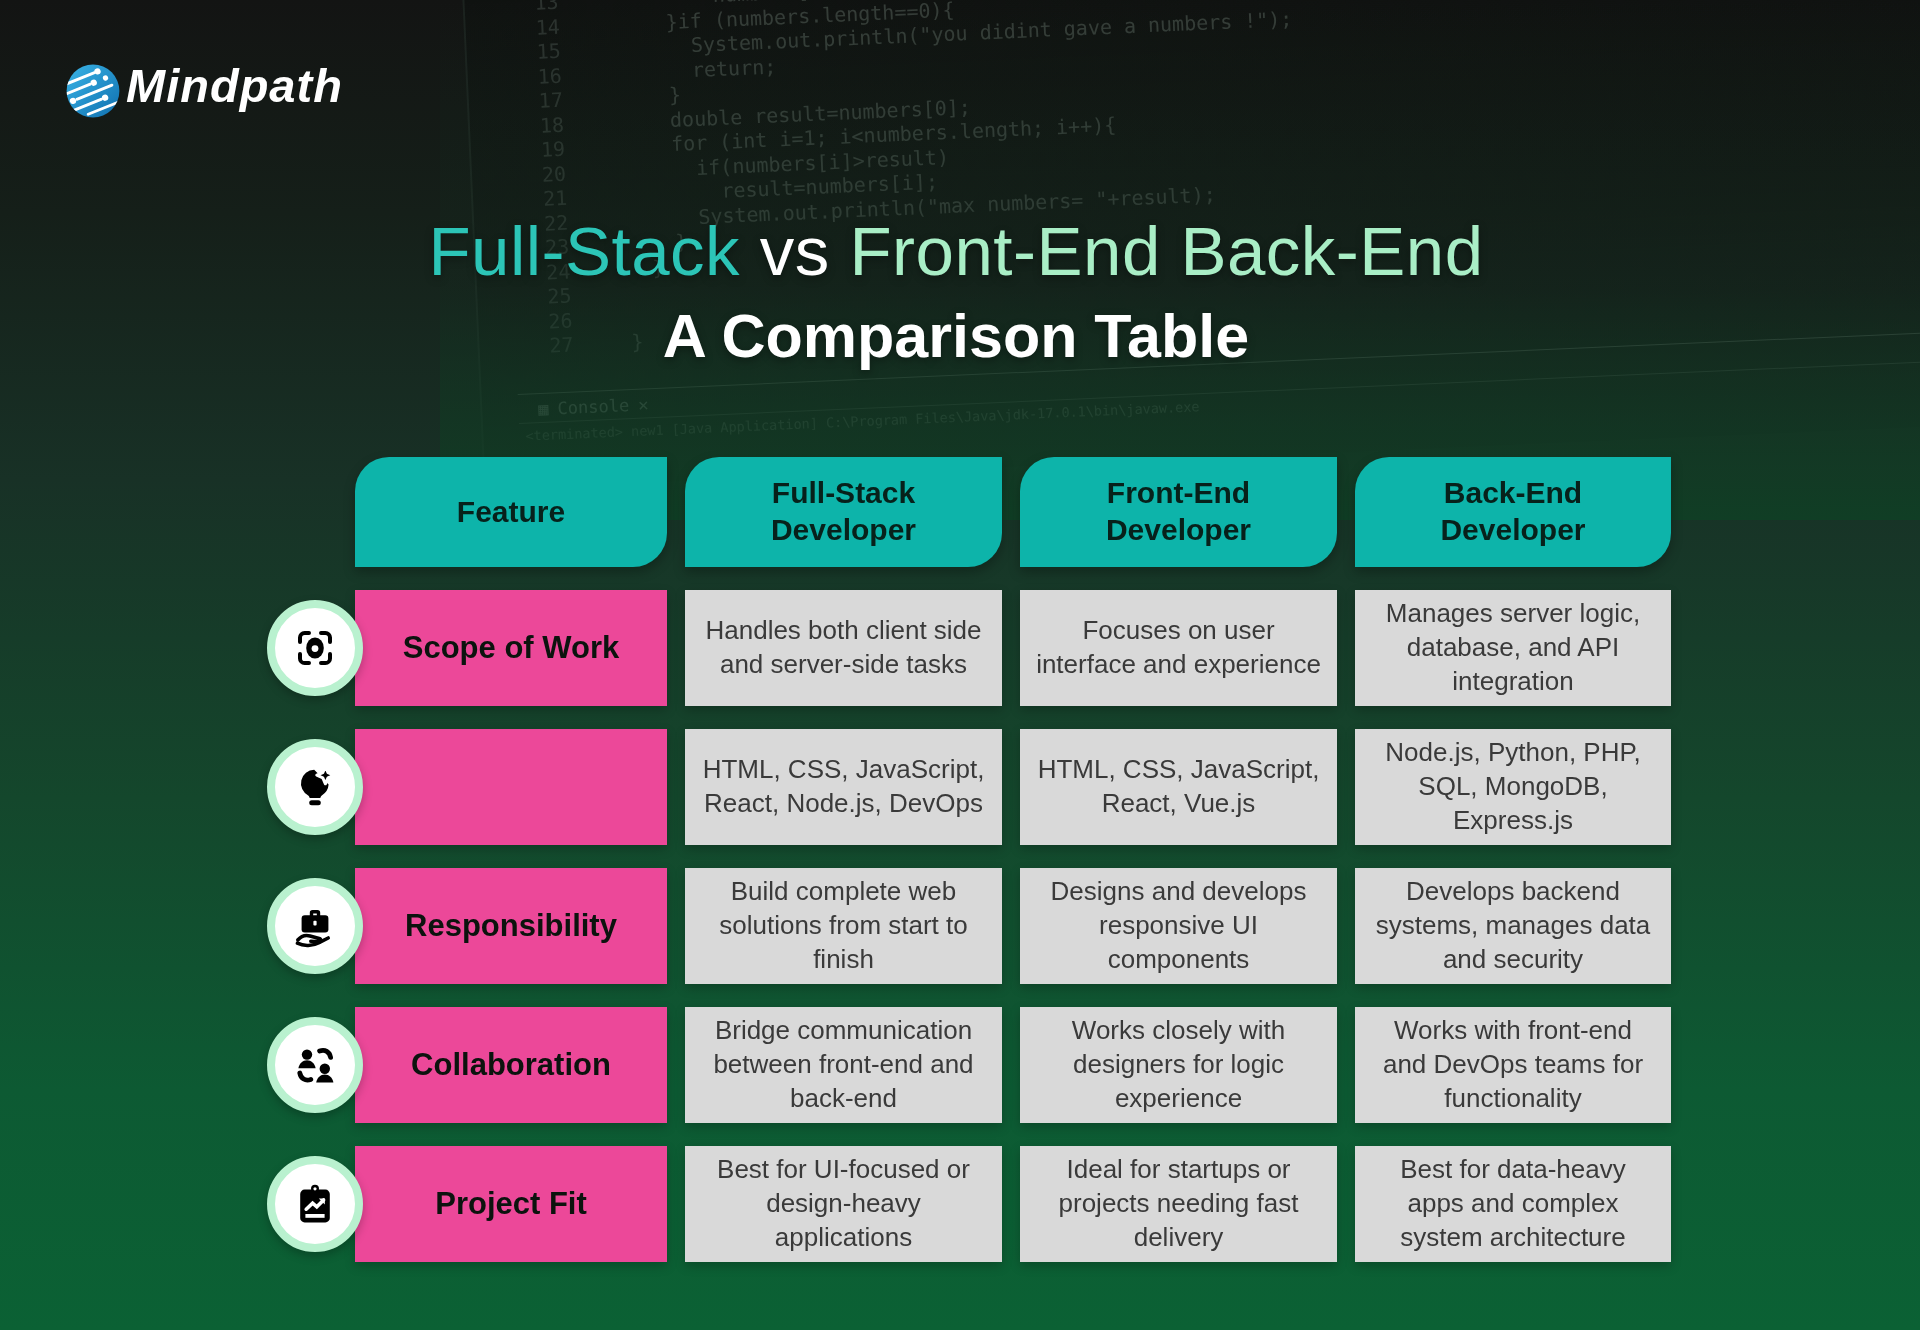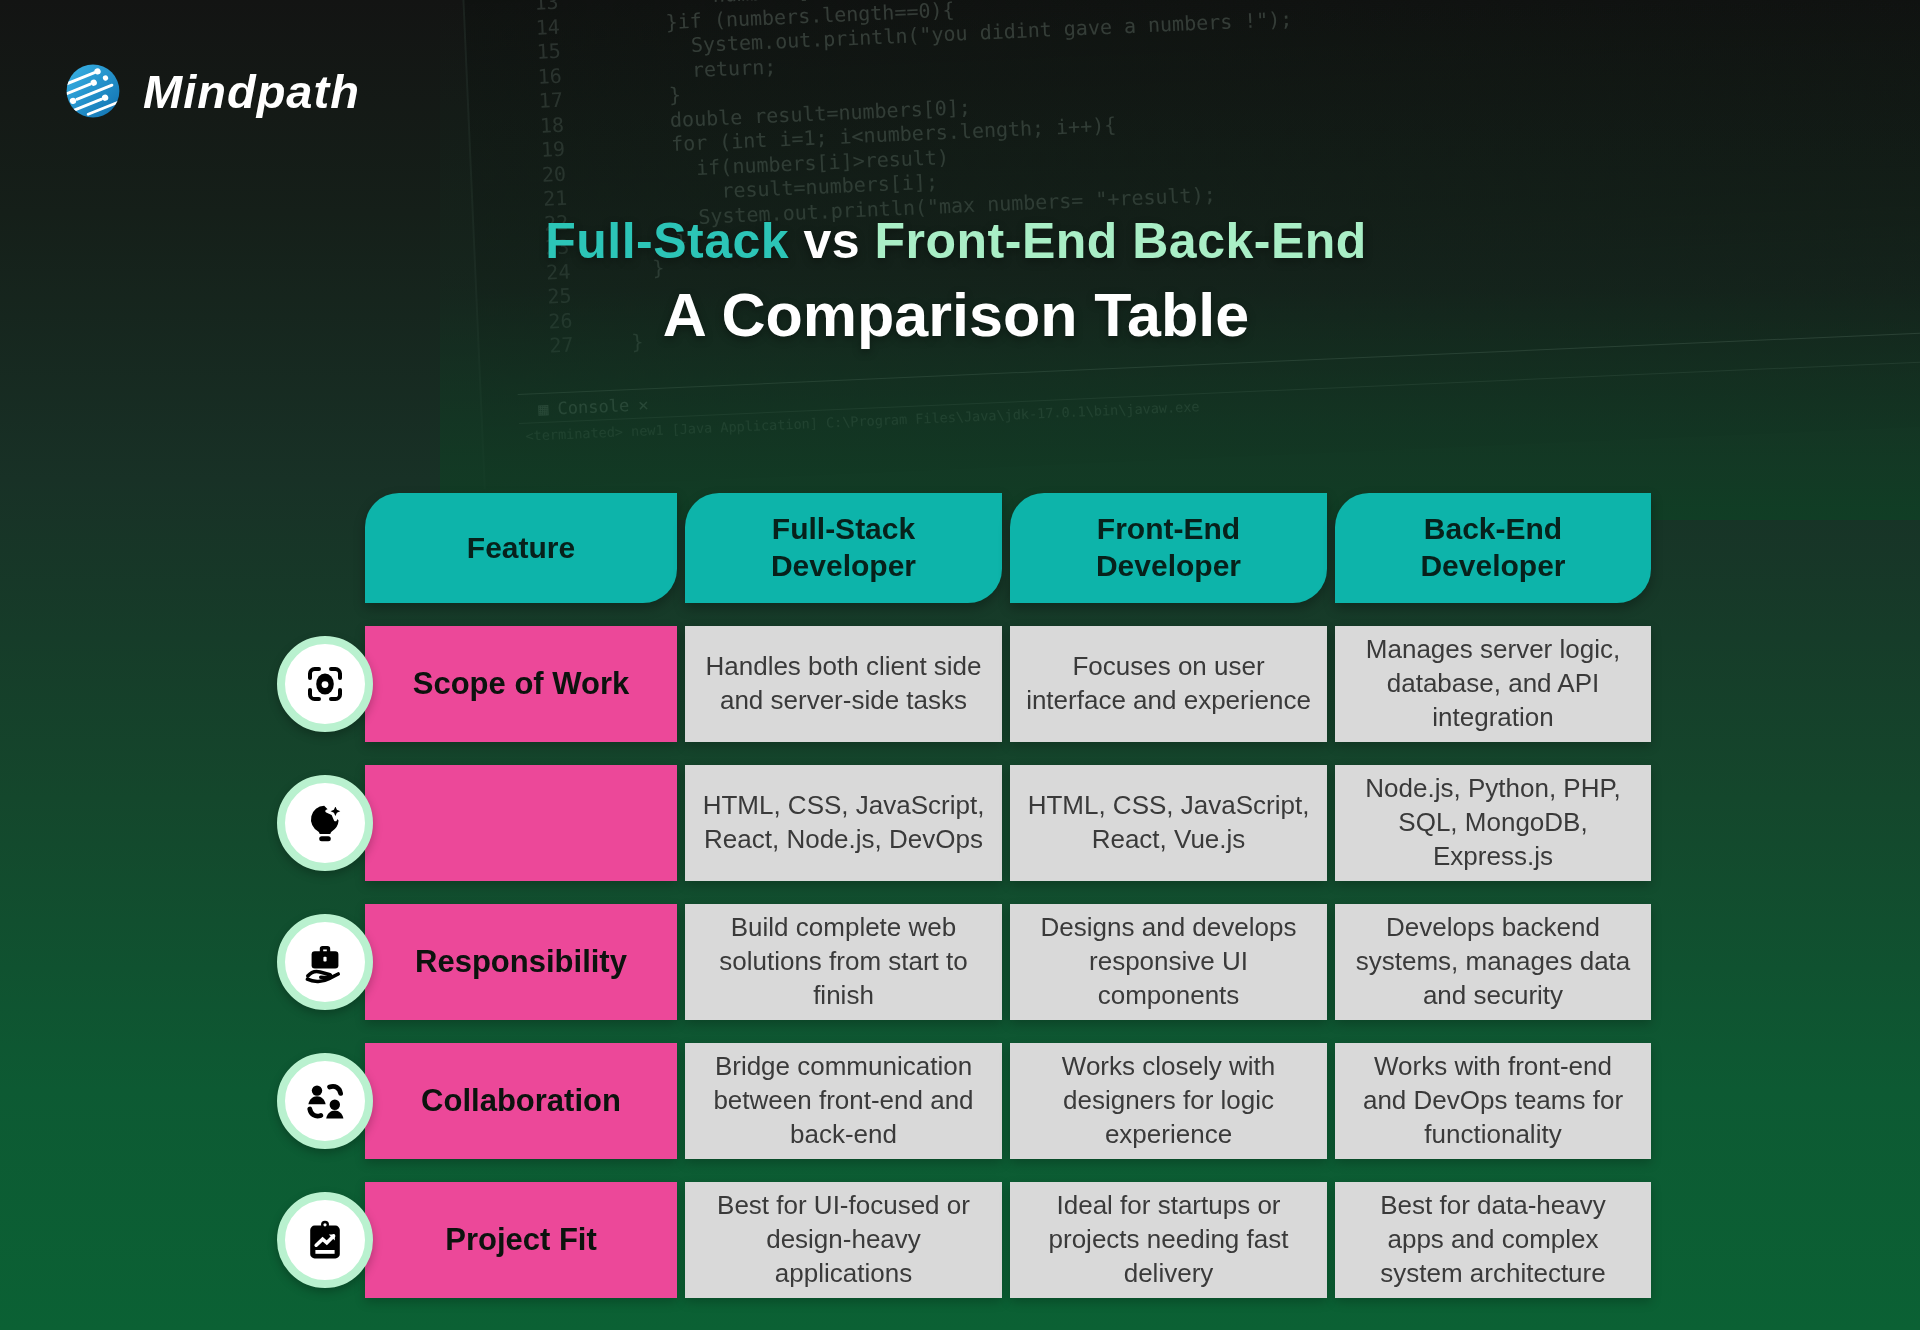--- a/index.html
+++ b/index.html
@@ -29,35 +29,35 @@
     border-top:1px solid rgba(215,240,225,0.16);
     color:rgba(215,240,225,0.22);font-size:13.5px;padding:4px 0 6px 6px;width:1500px;
     white-space:nowrap;overflow:hidden;
   }
   .code-fade{
     position:absolute;left:440px;top:0;width:1480px;height:520px;
     background:linear-gradient(180deg,rgba(19,26,21,0) 0%,rgba(21,40,30,0.35) 55%,rgba(17,60,36,0.8) 92%,rgba(16,62,37,1) 100%);
     pointer-events:none;
   }
   
-  .logo{position:absolute;left:60px;top:58px;display:flex;align-items:center;gap:17px;}
+  .logo{position:absolute;left:60px;top:58px;display:flex;align-items:flex-start;}
   .logo-text{
     color:#ffffff;font-size:47px;font-weight:bold;font-style:italic;letter-spacing:1px;
   }
   
   .title{position:absolute;left:0;top:212px;width:1912px;text-align:center;color:#fff;}
-  .title .l1{font-size:50px;font-weight:bold;letter-spacing:0.5px;text-shadow:0 3px 8px rgba(0,0,0,0.35);}
+  .title .l1{font-size:69px;font-weight:normal;letter-spacing:0.5px;text-shadow:0 3px 8px rgba(0,0,0,0.35);}
   .title .l2{font-size:61px;font-weight:bold;margin-top:10px;text-shadow:0 3px 8px rgba(0,0,0,0.35);}
   .t-teal{color:#2cc5b7;}
   .t-mint{color:#a9eec6;}
   
   .ctable{
-    position:absolute;left:365px;top:457px;
+    position:absolute;left:355px;top:457px;
     display:grid;grid-template-columns:312px 317px 317px 316px;
-    grid-template-rows:110px repeat(5,116px);gap:23px 8px;margin-top:36px;
+    grid-template-rows:110px repeat(5,116px);gap:23px 18px;
   }
   .hcell{
     background:#0db4aa;border-radius:34px 0 34px 0;
     display:flex;align-items:center;justify-content:center;text-align:center;
     font-size:30px;font-weight:bold;color:#07211b;line-height:1.22;
     padding:0 24px;box-shadow:0 5px 12px rgba(0,0,0,0.28);
   }
   .fcell{
     background:#ec4899;position:relative;
     display:flex;align-items:center;justify-content:center;text-align:center;

